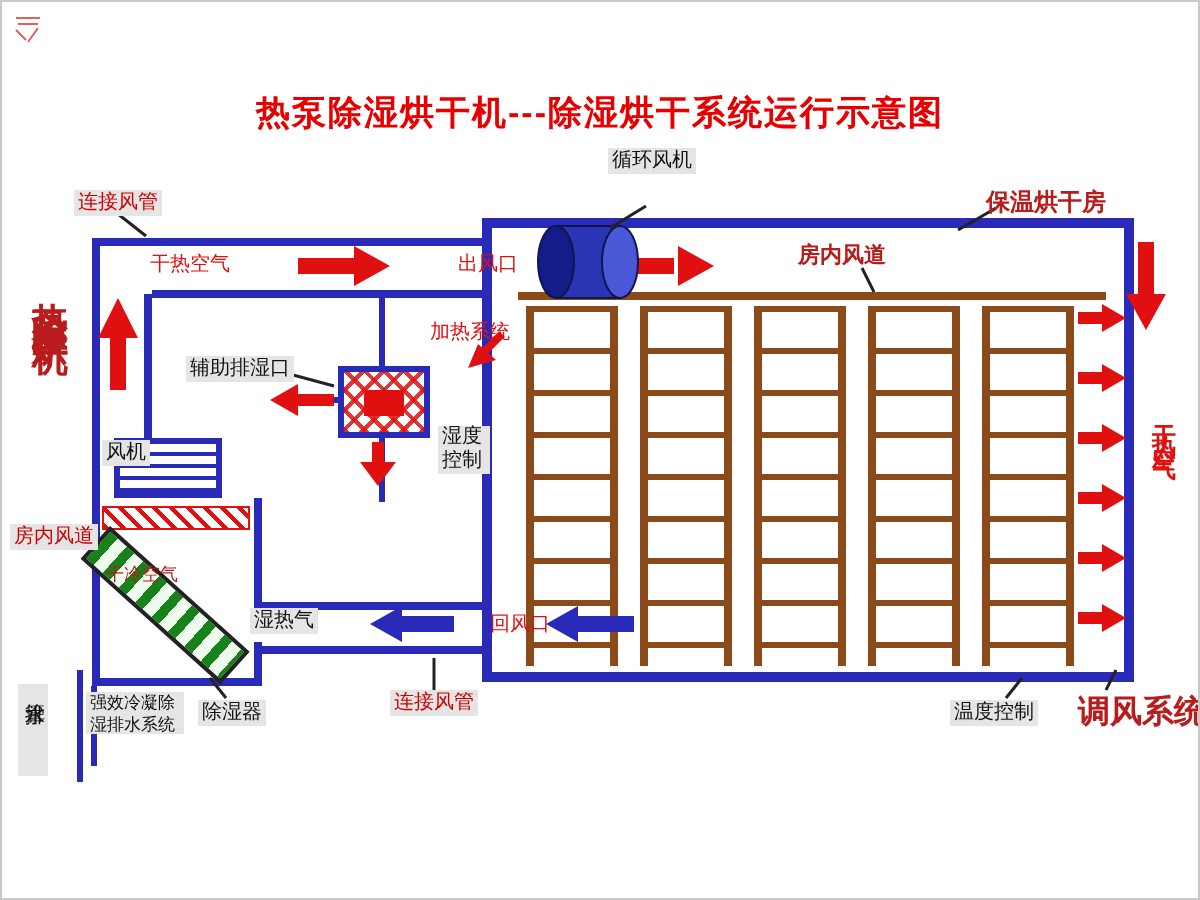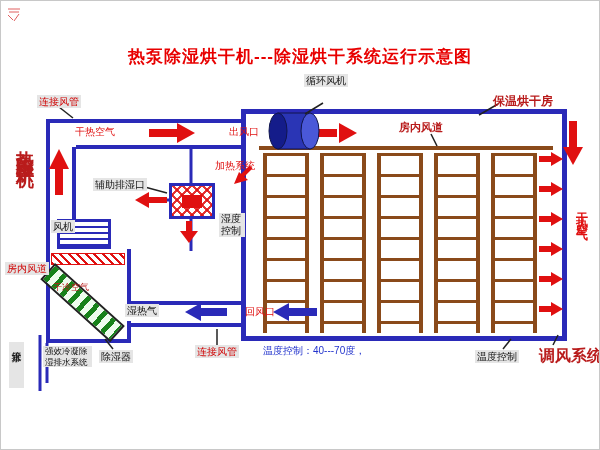--- a/index.html
+++ b/index.html
@@ -177,18 +177,17 @@
   <div class="abs glabel red" style="left:194px;top:344px">连接风管</div>
   <div class="abs glabel" style="left:474px;top:349px">温度控制</div>
 
   <div class="abs rtext" style="left:74px;top:124px">干热空气</div>
   <div class="abs rtext" style="left:228px;top:124px">出风口</div>
   <div class="abs ktext bold" style="left:492px;top:92px;font-size:12px">保温烘干房</div>
   <div class="abs ktext bold" style="left:398px;top:119px;font-size:11px">房内风道</div>
   <div class="abs rtext" style="left:214px;top:158px">加热系统</div>
   <div class="abs ktext" style="left:52px;top:280px;font-size:9px">干冷空气</div>
   <div class="abs rtext" style="left:244px;top:304px">回风口</div>
-  <div class="abs btext" style="left:262px;top:343px">温度控制：40---70度，</div>
   <div class="abs ktext bold" style="left:538px;top:345px;font-size:16px">调风系统</div>
   <div class="abs rtext bold vtext" style="left:572px;top:202px;height:84px;font-size:12px;letter-spacing:5px">干热空气</div>
   <div class="abs ktext bold vtext" style="left:12px;top:136px;height:172px;font-size:18px;letter-spacing:3px">热泵除湿烘干机</div>
 
 </div>
 
 </body></html>

